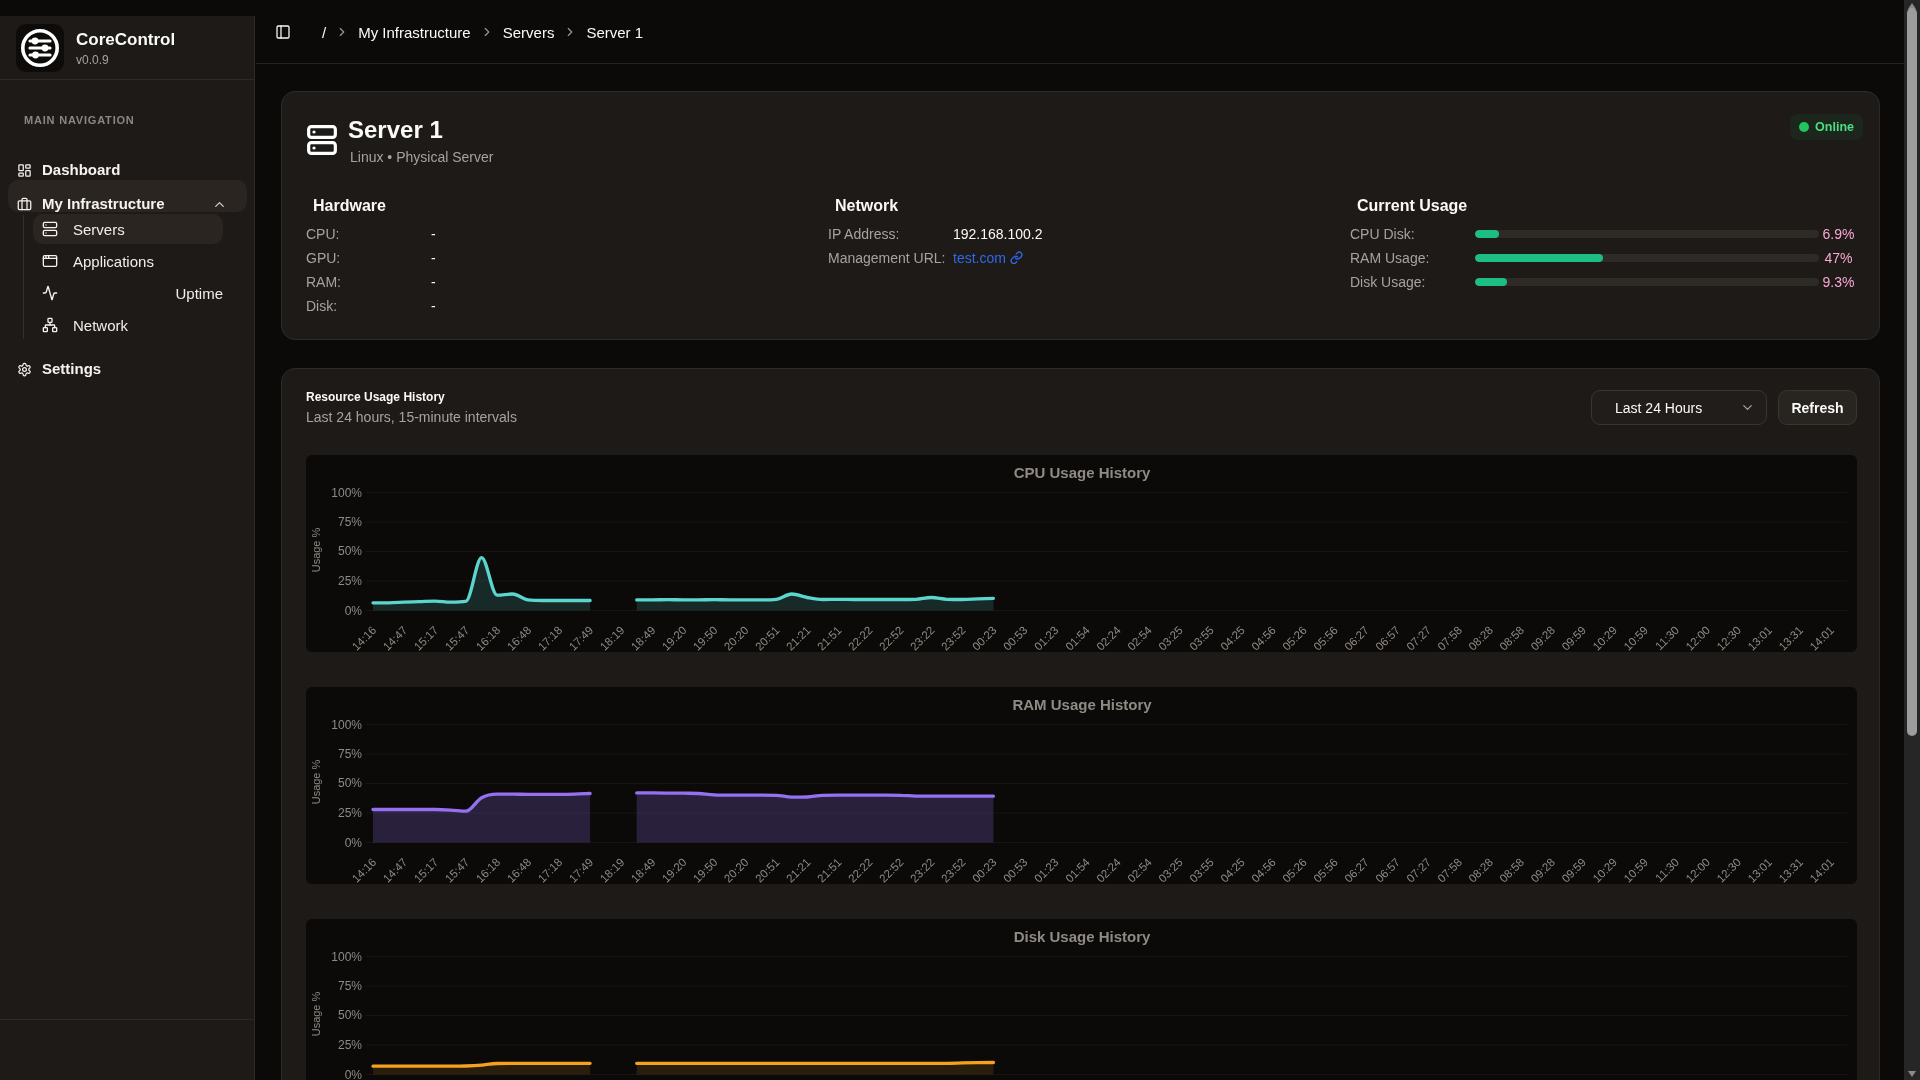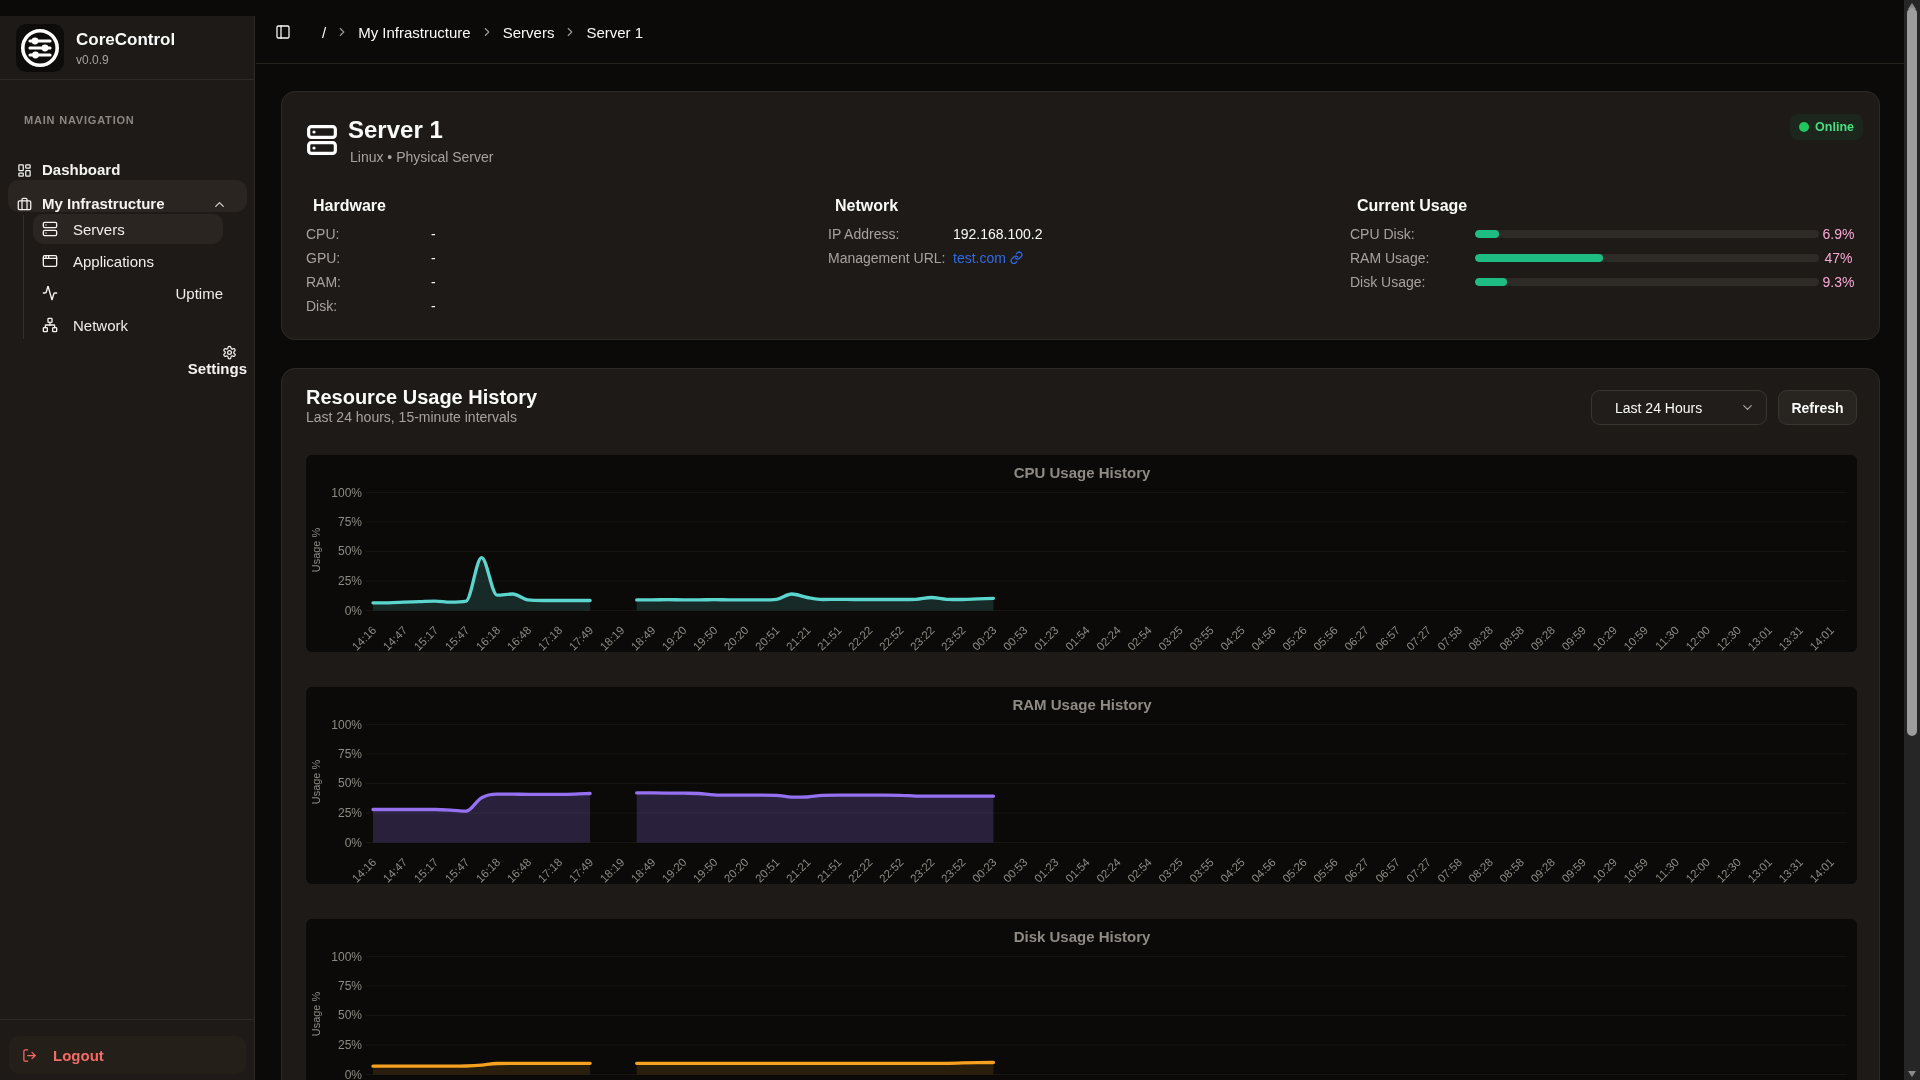--- a/index.html
+++ b/index.html
@@ -51,21 +51,21 @@
 .col h3 { font-size:16px; font-weight:bold; margin-bottom:7px; line-height:19px;margin-left:7px; }
 .row { display:flex; align-items:center; height:24px; font-size:14px; }
 .row .lab { width:125px; color:#a8a29e; flex:none; white-space:nowrap; }
 .row .val { color:#fafaf9; }
 .row .val.blue { color:#2f6ae8; }
 .bar { width:344px; height:8px; background:#2e2a26; border-radius:4px;
   overflow:hidden; flex:none; }
 .bar i { display:block; height:8px; background:#1dbd84; border-radius:4px; }
 .pct { flex:1; text-align:center; color:#f9a8d4; }
 
-#ruh-title { position:absolute; left:24px; top:19px; font-size:20px; font-weight:bold; line-height:18px; }
+#ruh-title { position:absolute; left:24px; top:19px; font-size:12px; font-weight:bold; line-height:18px; }
 #ruh-sub { position:absolute; left:24px; top:40px; font-size:14px; color:#a8a29e; line-height:16px; }
 #select { position:absolute; left:1309px; top:21px; width:176px; height:35px;
   border:1px solid #3a352f; border-radius:9px; background:#211d1a; display:flex;
   align-items:center; font-size:14px; }
 #select span { margin-left:23px; flex:1; }
 #select svg { margin-right:11px; }
 #refresh { position:absolute; left:1496px; top:21px; width:79px; height:35px;
   border:1px solid #3a352f; border-radius:9px; background:#282420; display:flex;
   align-items:center; justify-content:center; font-size:14px; font-weight:600; }
 .panel { position:absolute; left:24px; width:1551px; height:197px;
@@ -149,37 +149,29 @@
   <div class="sitem" style="top:294px;">
     <svg width="16" height="16" viewBox="0 0 24 24" fill="none" stroke="#f5f3f1" stroke-width="2" stroke-linecap="round" stroke-linejoin="round">
         <rect x="16" y="16" width="6" height="6" rx="1"></rect>
         <rect x="2" y="16" width="6" height="6" rx="1"></rect>
         <rect x="9" y="2" width="6" height="6" rx="1"></rect>
         <path d="M5 16v-3a1 1 0 0 1 1-1h12a1 1 0 0 1 1 1v3"></path>
         <path d="M12 12V8"></path>
       </svg>
     <span>Network</span>
   </div>
-  <div class="mitem" style="top:329px;flex-direction:column;">
+  <div class="mitem" style="top:329px;">
     <svg width="15" height="15" viewBox="0 0 24 24" fill="none" stroke="#f5f3f1" stroke-width="2" stroke-linecap="round" stroke-linejoin="round">
         <path d="M12.22 2h-.44a2 2 0 0 0-2 2v.18a2 2 0 0 1-1 1.73l-.43.25a2 2 0 0 1-2 0l-.15-.08a2 2 0 0 0-2.73.73l-.22.38a2 2 0 0 0 .73 2.73l.15.1a2 2 0 0 1 1 1.72v.51a2 2 0 0 1-1 1.74l-.15.09a2 2 0 0 0-.73 2.73l.22.38a2 2 0 0 0 2.73.73l.15-.08a2 2 0 0 1 2 0l.43.25a2 2 0 0 1 1 1.73V20a2 2 0 0 0 2 2h.44a2 2 0 0 0 2-2v-.18a2 2 0 0 1 1-1.73l.43-.25a2 2 0 0 1 2 0l.15.08a2 2 0 0 0 2.73-.73l.22-.39a2 2 0 0 0-.73-2.73l-.15-.08a2 2 0 0 1-1-1.74v-.5a2 2 0 0 1 1-1.74l.15-.09a2 2 0 0 0 .73-2.73l-.22-.38a2 2 0 0 0-2.73-.73l-.15.08a2 2 0 0 1-2 0l-.43-.25a2 2 0 0 1-1-1.73V4a2 2 0 0 0-2-2z"></path>
         <circle cx="12" cy="12" r="3"></circle>
       </svg>
     <span>Settings</span>
   </div>
 
   <div id="sb-sep"></div>
-  <div id="logout">
-    <svg width="15" height="15" viewBox="0 0 24 24" fill="none" stroke="#f26b66" stroke-width="2" stroke-linecap="round" stroke-linejoin="round">
-        <path d="M9 21H5a2 2 0 0 1-2-2V5a2 2 0 0 1 2-2h4"></path>
-        <polyline points="16 17 21 12 16 7"></polyline>
-        <line x1="21" x2="9" y1="12" y2="12"></line>
-      </svg>
-    <span>Logout</span>
-  </div>
 </div>
 
 <div id="topbar">
   <div id="crumbs">
     <svg width="16" height="16" viewBox="0 0 24 24" fill="none" stroke="#fafaf9" stroke-width="1.9" stroke-linecap="round" stroke-linejoin="round">
         <rect width="18" height="18" x="3" y="3" rx="2"></rect>
         <path d="M9 3v18"></path>
       </svg>
     <span style="margin-left:31px;">/</span>
     <span class="sep">

